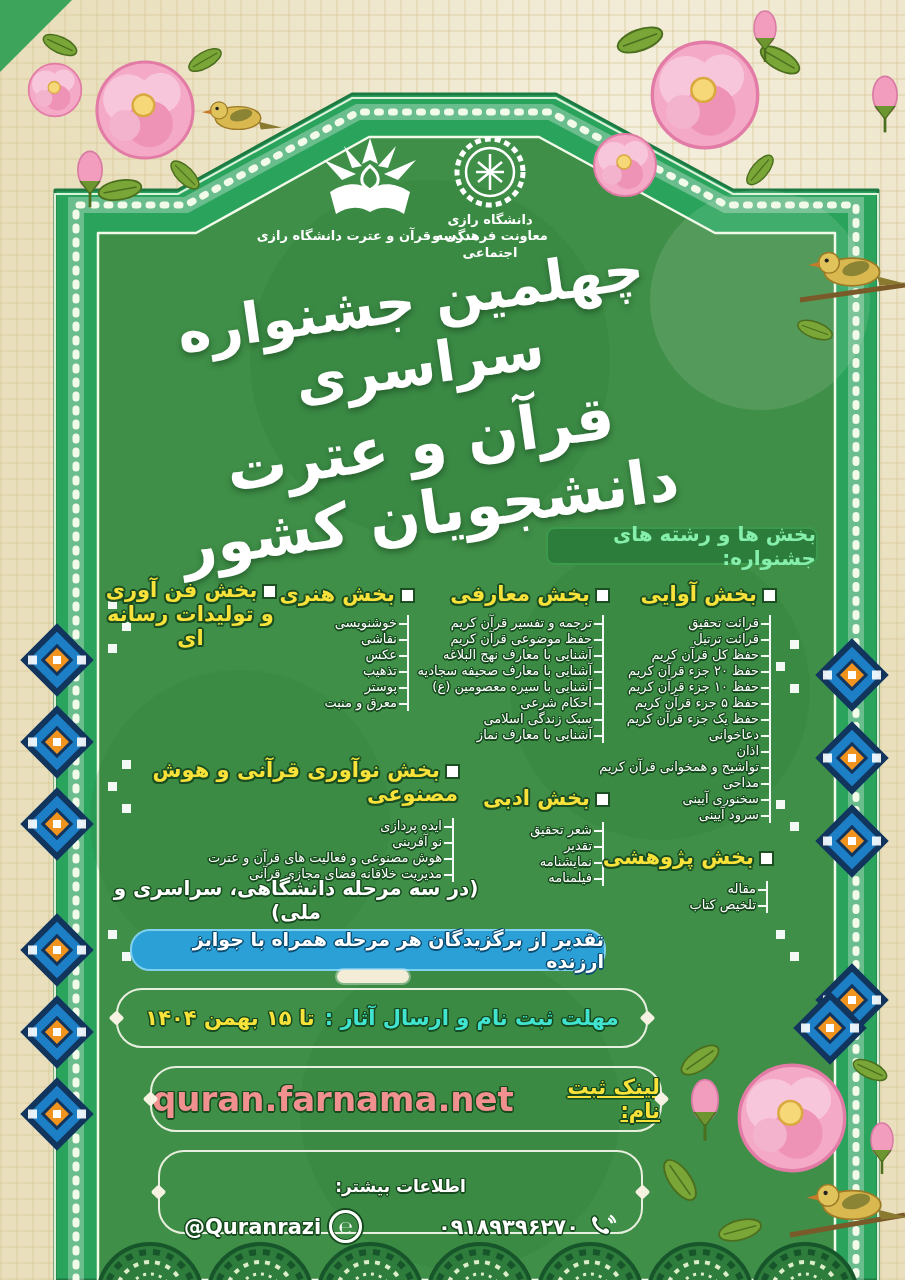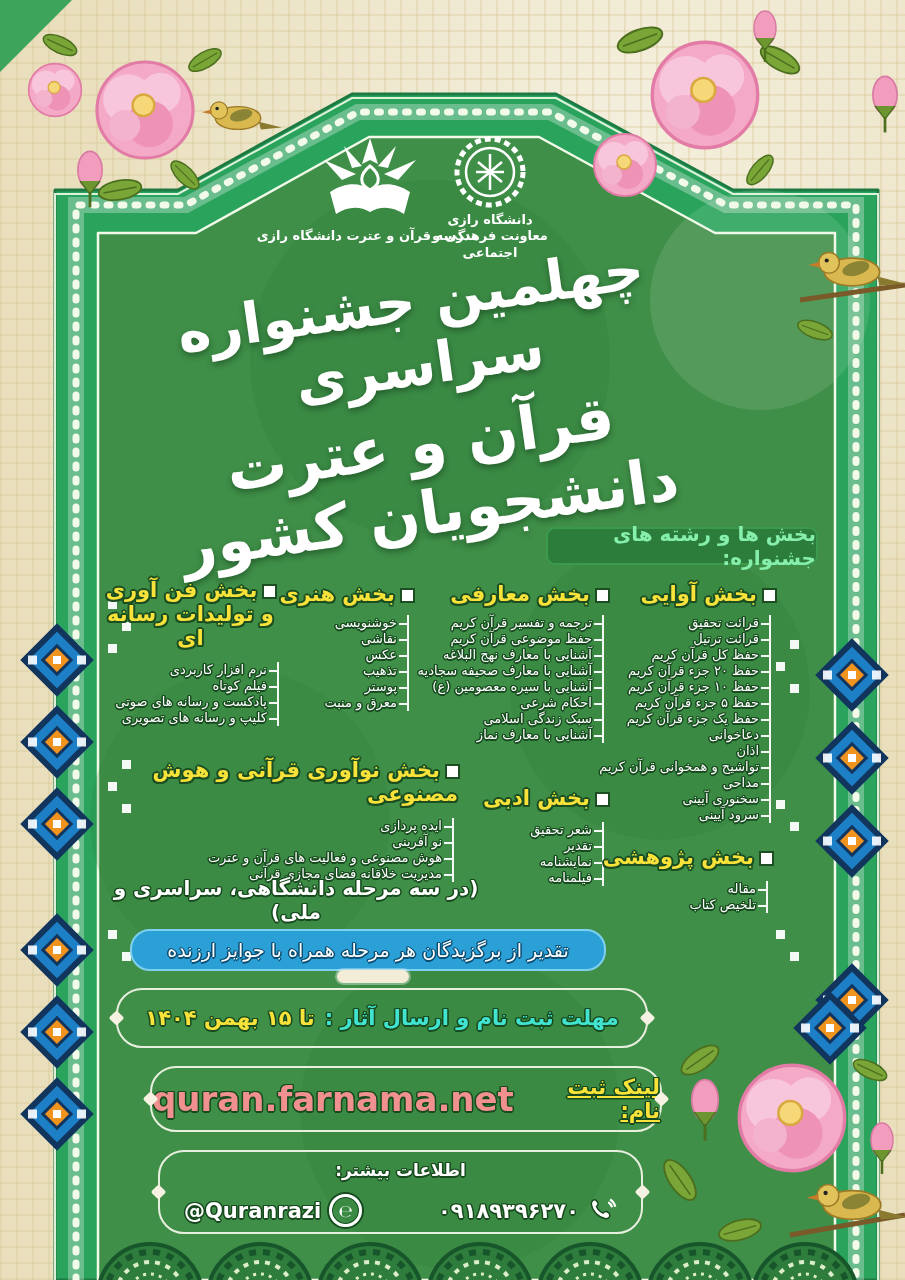--- a/index.html
+++ b/index.html
@@ -45,32 +45,32 @@
     text-align:right; white-space:nowrap;}
   .sec-item::after{ content:""; position:absolute; right:-10px; top:50%; width:8px; height:2px;
     background:rgba(255,255,255,.95);}
   .mt12 .sec-list{margin-top:12px;}
 
   .stages-note{ color:#fff; font-weight:bold; font-size:20px; text-align:center; direction:rtl;}
 
   
   .banner{ background:#2ba0d6; border:2px solid #7fd0ef; border-radius:20px;
     display:flex; align-items:center; justify-content:center;
-    color:#fff; font-weight:normal; font-size:19px; direction:rtl;text-align:center;}
+    color:#fff; font-weight:bold; font-size:19px; direction:rtl;}
   .divider-pill{ background:#f3edd8; border-radius:7px; box-shadow:0 0 0 2px rgba(255,255,255,.35);}
   .frame{ border:2px solid rgba(252,250,240,.9); border-radius:26px;
     display:flex; align-items:center; justify-content:center; gap:10px; direction:rtl;}
   .frame::before,.frame::after{ content:""; position:absolute; top:50%; width:11px; height:11px;
     background:#f6f2e2; transform:translateY(-50%) rotate(45deg); border-radius:2px;}
   .frame::before{ right:-7px;} .frame::after{ left:-7px;}
   .dl-label{ color:#41e3d1; font-weight:bold; font-size:21px;}
   .dl-value{ color:#f9e23a; font-weight:bold; font-size:21px;}
   .reg-label{ color:#f9e23a; font-weight:bold; font-size:21px;text-decoration:underline;}
   .reg-url{ color:#f0908f; font-weight:bold; font-size:34px; direction:ltr; unicode-bidi:isolate;}
-  .info-frame{ flex-direction:column; justify-content:flex-start; padding-top:8px; box-sizing:border-box;}
+  .info-frame{ flex-direction:column; justify-content:flex-start; padding-top:24px; box-sizing:border-box;}
   .info-heading{ color:#fff; font-weight:bold; font-size:17px;}
   .info-row{ width:100%; display:flex; direction:rtl; align-items:center;
     justify-content:space-between; padding:4px 24px 0; box-sizing:border-box;}
   .contact-item{ display:flex; align-items:center; gap:8px; color:#fff; font-weight:bold; font-size:21px;}
   .digits{ direction:ltr; unicode-bidi:isolate;}
   .eitaa{ width:27px; height:27px; border:3px solid #fff; border-radius:50%;
     display:flex; align-items:center; justify-content:center;
     color:#fff; font-size:17px; font-weight:bold; box-shadow:0 0 0 2px #174a1e, inset 0 0 0 1px #174a1e;}
 </style>
 </head>
@@ -299,27 +299,20 @@
         <li class="sec-item ow"><span>نقاشی</span></li>
         <li class="sec-item ow"><span>عکس</span></li>
         <li class="sec-item ow"><span>تذهیب</span></li>
         <li class="sec-item ow"><span>پوستر</span></li>
         <li class="sec-item ow"><span>معرق و منبت</span></li>
       </ul>
   </section>
 
   <section class="sec mt12" style="right:622px;top:578px;width:185px">
     <h2 class="sec-title og" style="text-align:center"><span class="sq"></span><span>بخش فن آوری و تولیدات رسانه ای</span></h2>
-    <ul class="sec-list">
-
-    <li class="sec-item ow"><span>نرم افزار کاربردی</span></li>
-        <li class="sec-item ow"><span>فیلم کوتاه</span></li>
-        <li class="sec-item ow"><span>پادکست و رسانه های صوتی</span></li>
-        <li class="sec-item ow"><span>کلیپ و رسانه های تصویری</span></li>
-      </ul>
   </section>
 
   <section class="sec mt12" style="right:447px;top:758px;width:345px">
     <h2 class="sec-title og"><span class="sq"></span><span>بخش نوآوری قرآنی و هوش مصنوعی</span></h2>
     <ul class="sec-list">
 
     <li class="sec-item ow"><span>ایده پردازی</span></li>
         <li class="sec-item ow"><span>نو آفرینی</span></li>
         <li class="sec-item ow"><span>هوش مصنوعی و فعالیت های قرآن و عترت</span></li>
         <li class="sec-item ow"><span>مدیریت خلاقانه فضای مجازی قرآنی</span></li>

